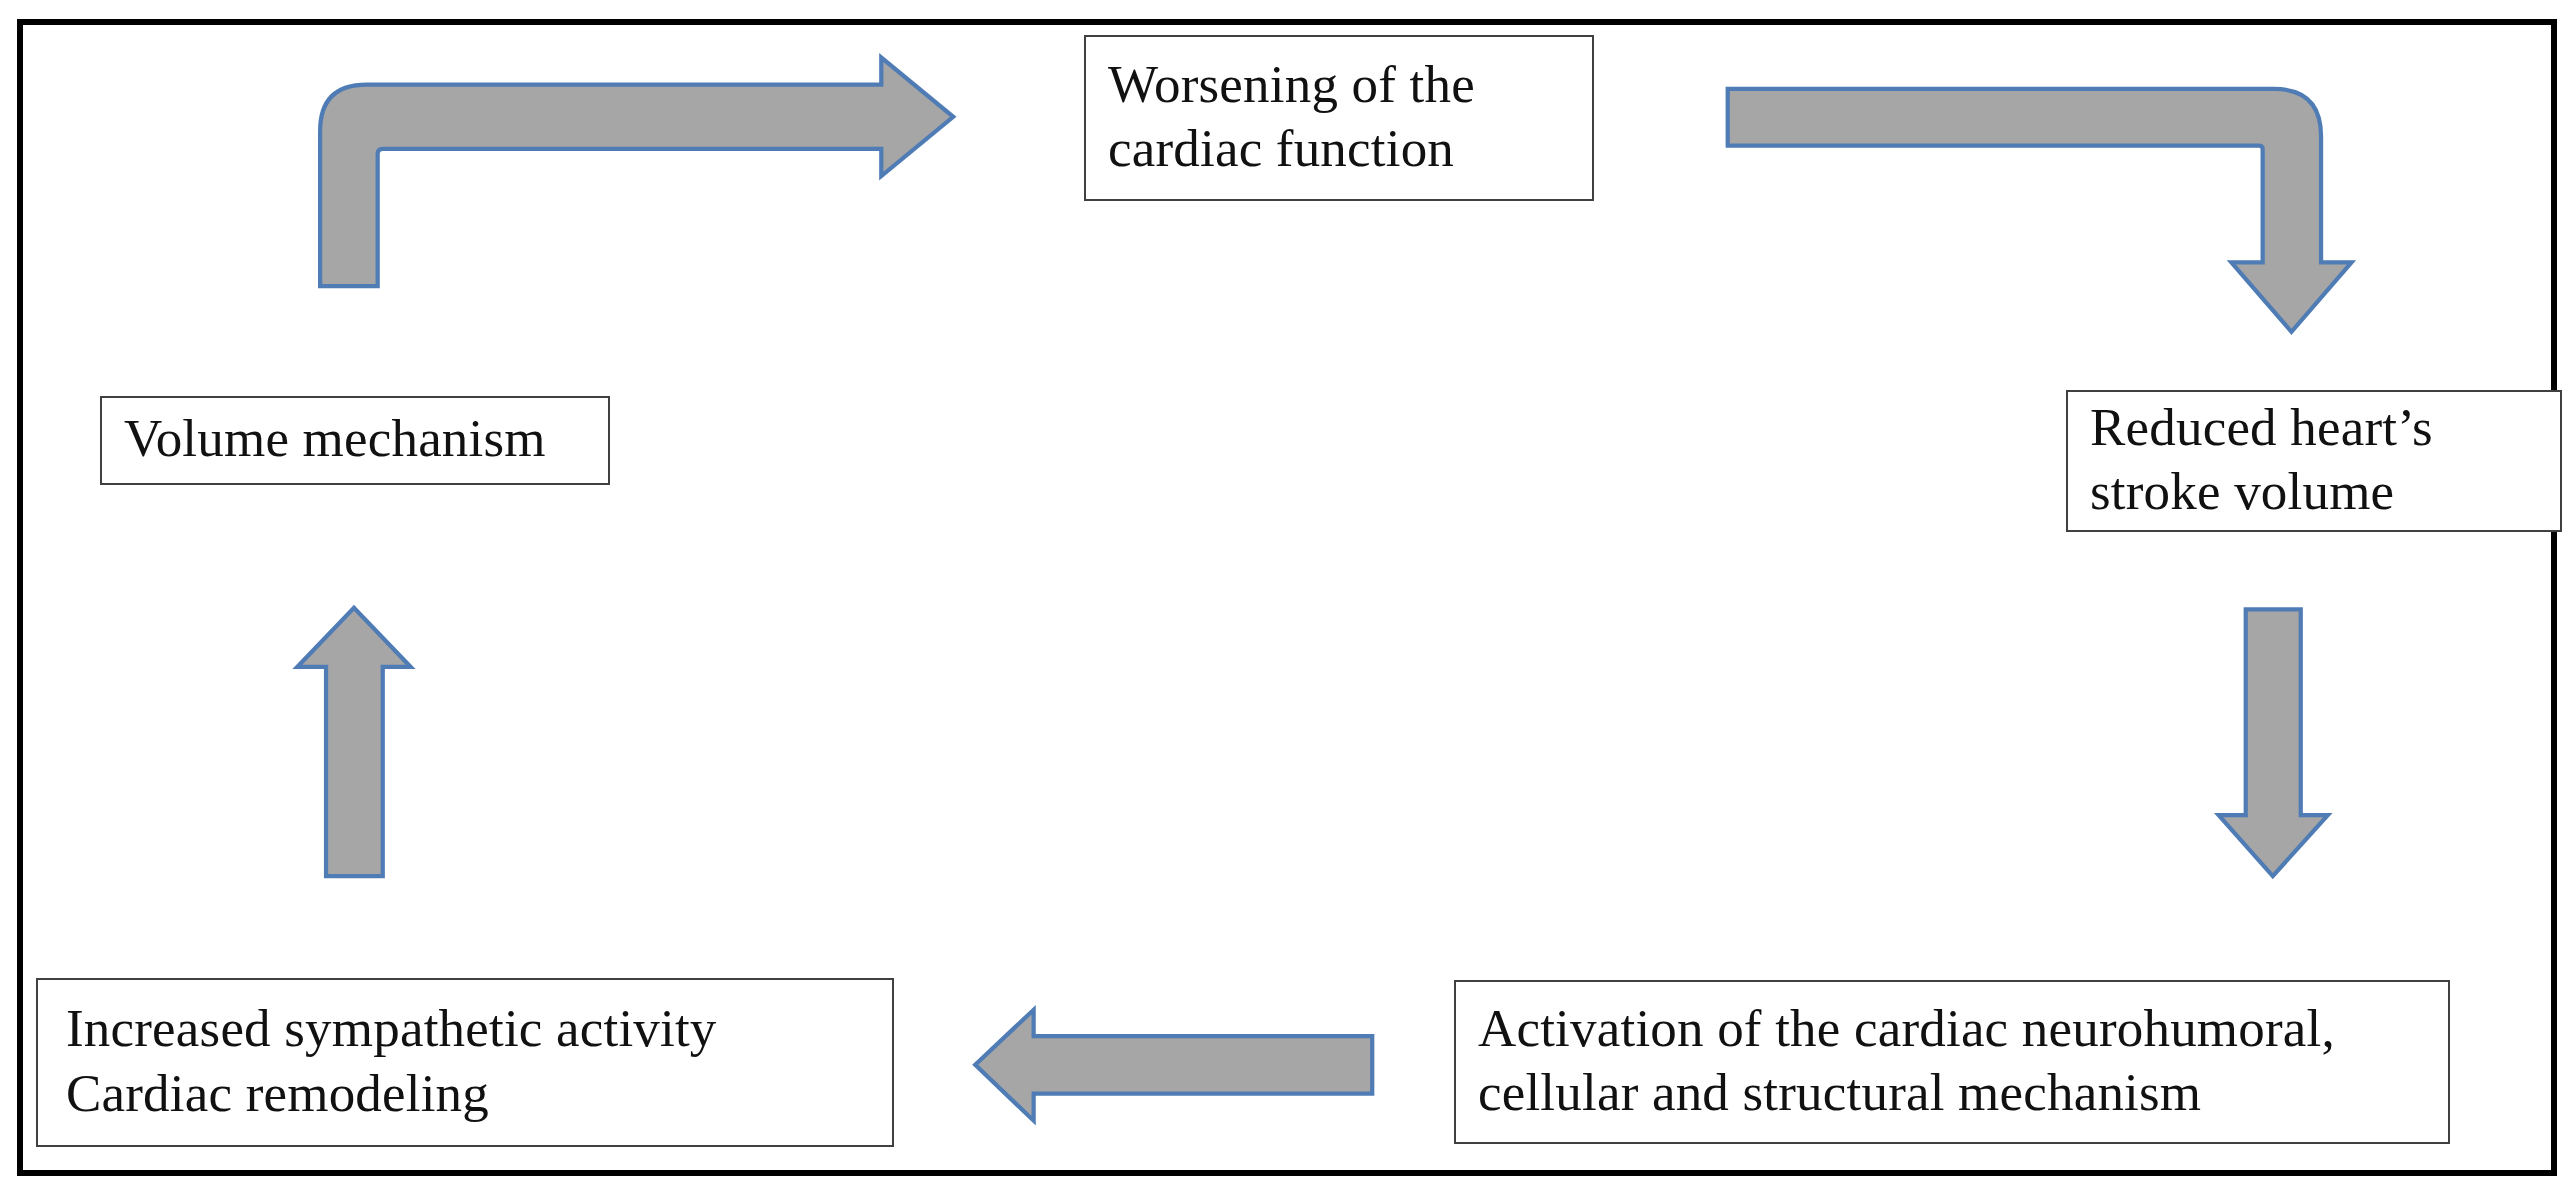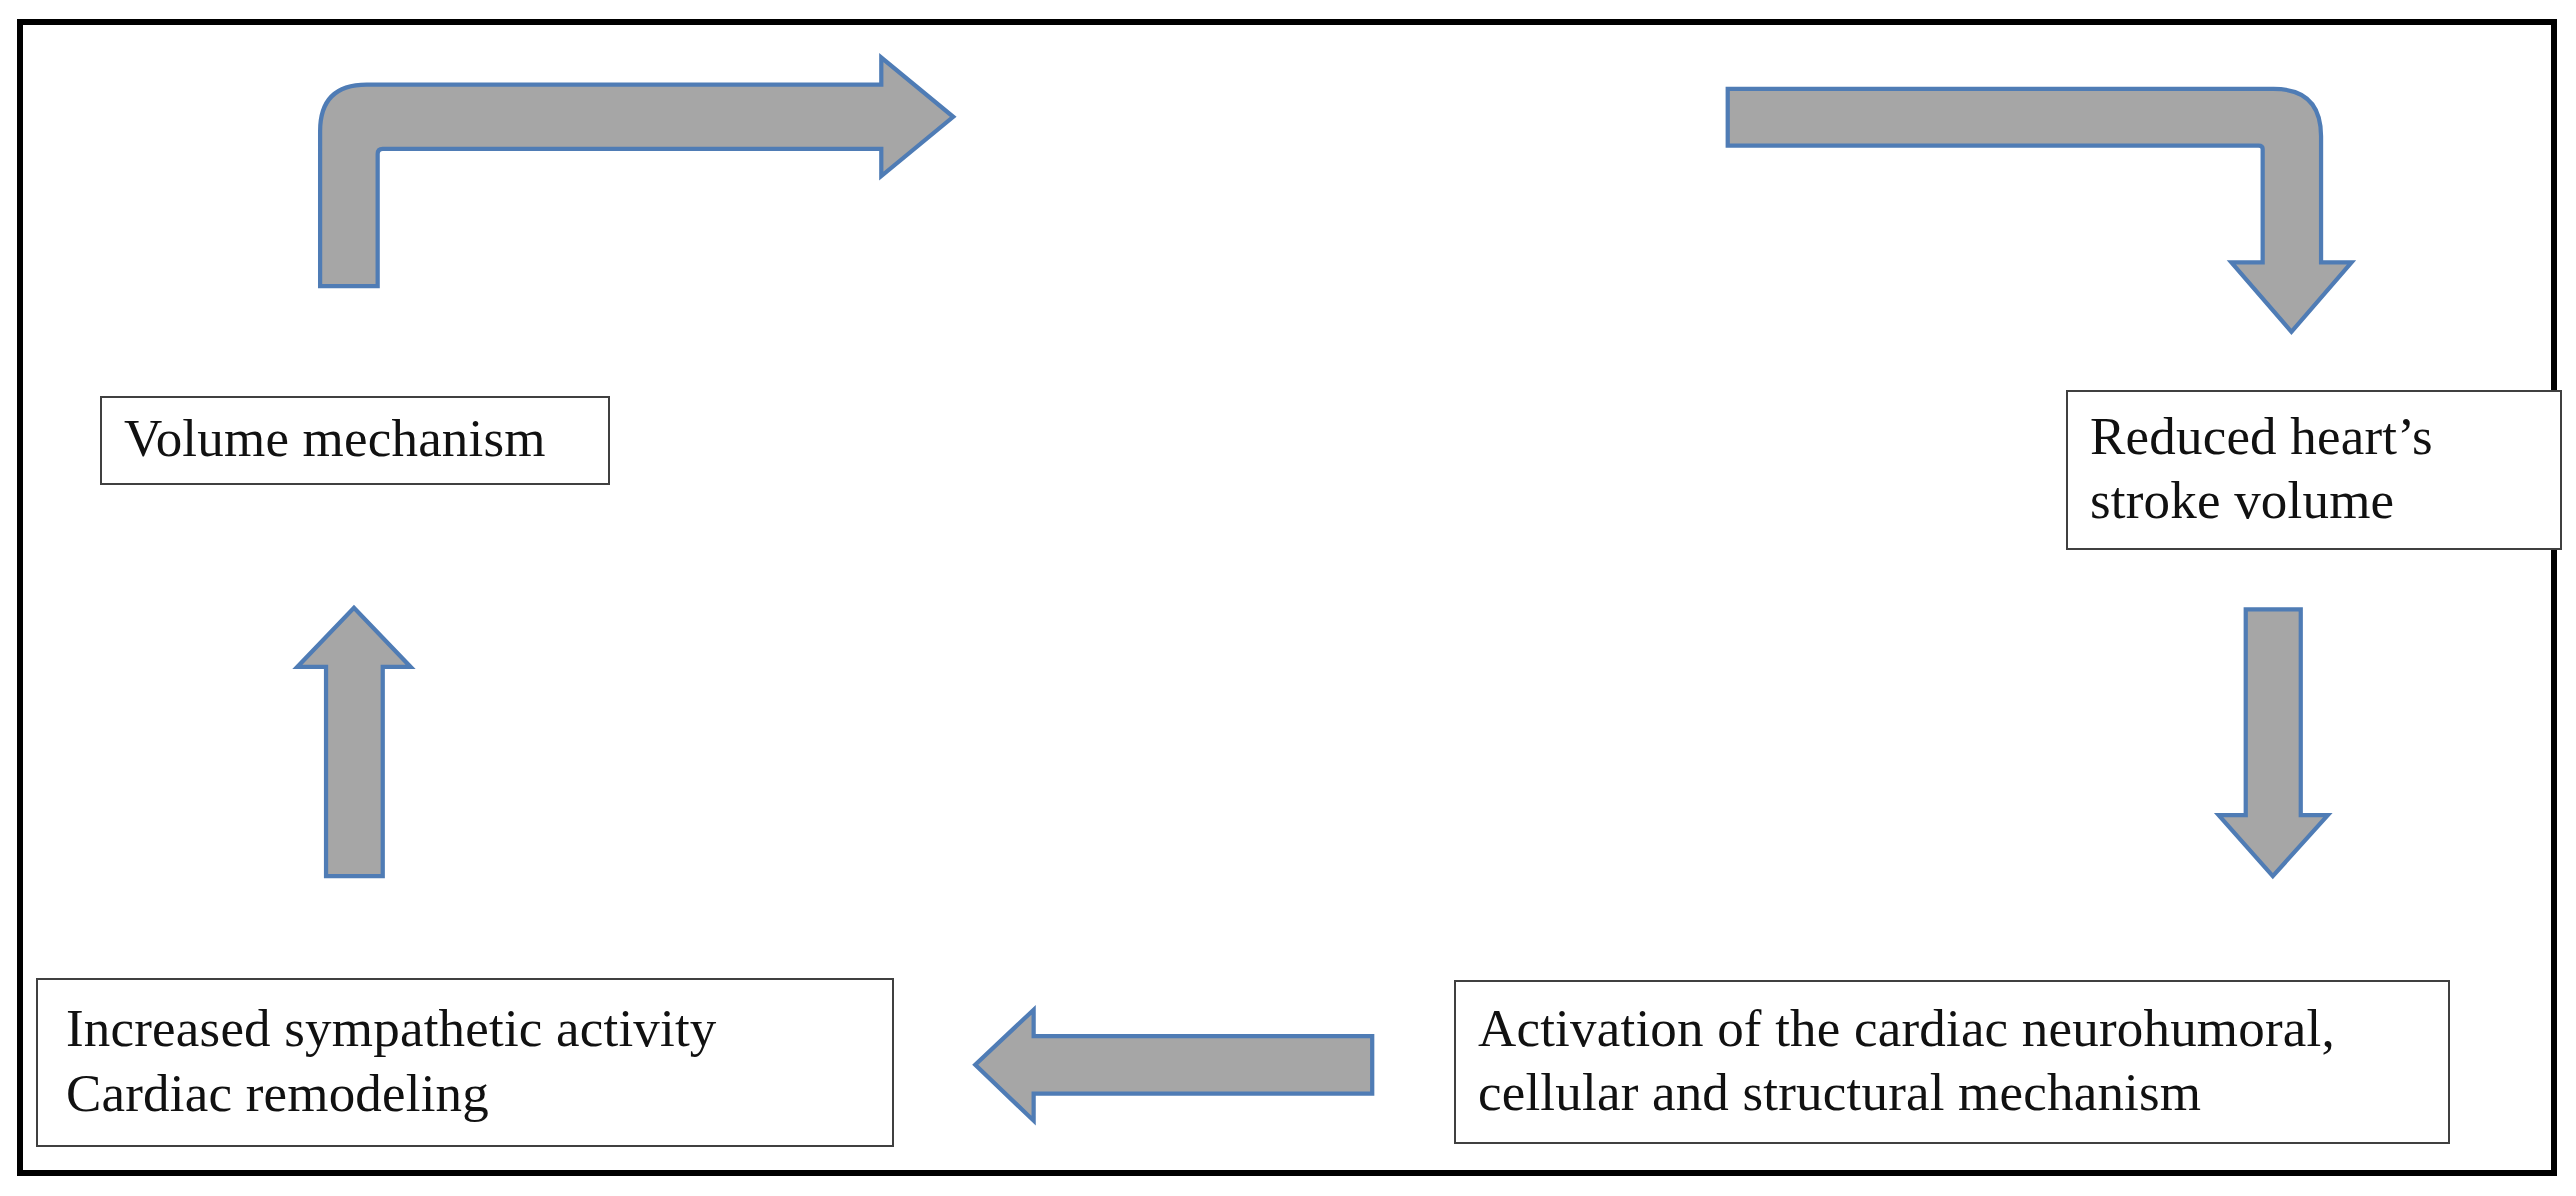--- a/index.html
+++ b/index.html
@@ -56,21 +56,21 @@
   #box-worsening {
     left: 1084px;
     top: 35px;
     width: 510px;
     height: 166px;
   }
   #box-reduced {
     left: 2066px;
     top: 390px;
     width: 496px;
-    height: 160px;
+    height: 142px;
   }
   #box-volume {
     left: 100px;
     top: 396px;
     width: 510px;
     height: 89px;
     padding-top: 0;
     padding-bottom: 3.4px;
   }
   #box-activation {
@@ -159,20 +159,24 @@
     <path class="arrow-shape" d="M 385,1035
              L 385,788
              L 351,788
              L 418,718
              L 485,788
              L 452,788
              L 452,1035
              Z"></path>
   </svg>
 
+  <div class="node-box" id="box-worsening">
+    <span class="node-text">Worsening of the
+cardiac function</span>
+  </div>
 
   <div class="node-box" id="box-reduced">
     <span class="node-text">Reduced heart’s
 stroke volume</span>
   </div>
 
   <div class="node-box" id="box-activation">
     <span class="node-text">Activation of the cardiac neurohumoral,
 cellular and structural mechanism</span>
   </div>

